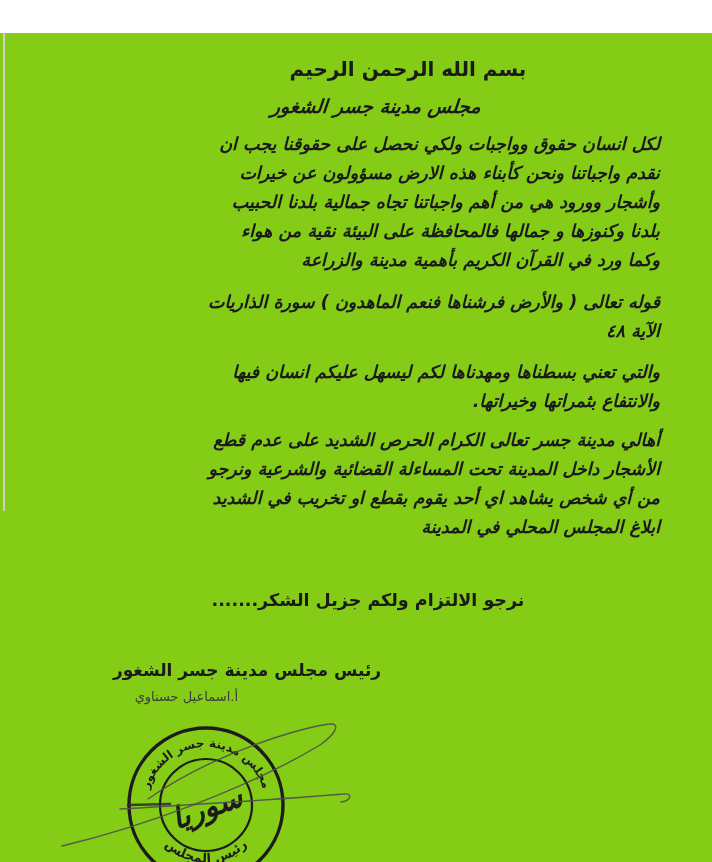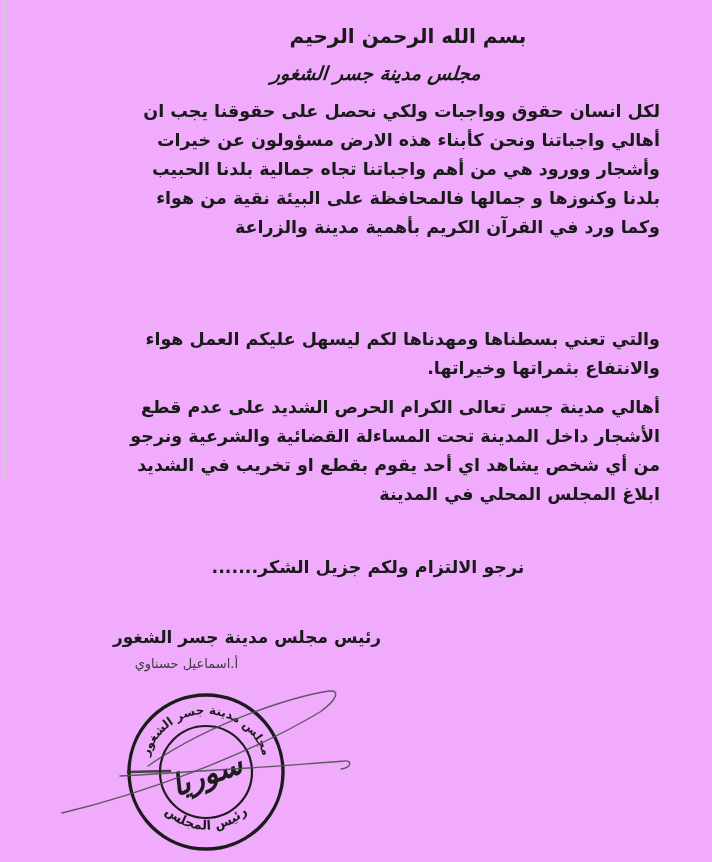--- a/index.html
+++ b/index.html
@@ -2,32 +2,32 @@
 <html lang="ar"><head>
 <meta charset="utf-8">
 <style>
   html,body{margin:0;padding:0;}
   body{
     width:712px;height:862px;position:relative;overflow:hidden;
     background:#ffffff;
     font-family:"DejaVu Sans", sans-serif;
     color:#1a1a1a;
   }
-  .page{position:absolute;inset:0;background:#f0abfc;}
+  .page{position:absolute;inset:0;background:#84cc16;margin-top:33px;}
   .edge-line{position:absolute;left:3px;top:0;width:2px;height:478px;background:#cfcfcf;}
   .basmala{
     position:absolute;top:24px;left:0;width:712px;text-align:center;direction:rtl;
     font-size:20px;font-weight:bold;transform:translateX(52px);white-space:nowrap;
   }
   .org-title{
     position:absolute;top:62px;left:0;width:712px;text-align:center;direction:rtl;
     font-size:19px;font-weight:bold;font-style:italic;
     transform:translateX(20px) skewX(-5deg);white-space:nowrap;
   }
-  .para{position:absolute;right:52px;left:30px;direction:rtl;text-align:right;}
+  .para{position:absolute;right:52px;left:30px;direction:rtl;text-align:right;font-style:italic;}
   .para .ln{white-space:nowrap;font-weight:bold;font-size:17.5px;line-height:29px;}
   #p1{top:97px} #p2{top:255px} #p3{top:325px} #p4{top:393px}
   .closing{
     position:absolute;top:557px;left:12px;width:712px;text-align:center;direction:rtl;
     font-weight:bold;font-size:17.5px;white-space:nowrap;
   }
   .sig-title{
     position:absolute;top:627px;left:107px;width:280px;text-align:center;direction:rtl;
     font-weight:bold;font-size:17px;white-space:nowrap;
   }
@@ -43,29 +43,33 @@
 
 <div class="page">
   <div class="edge-line"></div>
 
   <div class="basmala">بسم الله الرحمن الرحيم</div>
 
   <div class="org-title">مجلس مدينة جسر الشغور</div>
 
   <div class="para" id="p1">
     <div class="ln">لكل انسان حقوق وواجبات ولكي نحصل على حقوقنا يجب ان</div>
-    <div class="ln">أهالي واجباتنا ونحن كأبناء هذه الارض مسؤولون عن خيرات</div>
+    <div class="ln">نقدم واجباتنا ونحن كأبناء هذه الارض مسؤولون عن خيرات</div>
     <div class="ln">وأشجار وورود هي من أهم واجباتنا تجاه جمالية بلدنا الحبيب</div>
     <div class="ln">بلدنا وكنوزها و جمالها فالمحافظة على البيئة نقية من هواء</div>
     <div class="ln">وكما ورد في القرآن الكريم بأهمية مدينة والزراعة</div>
   </div>
 
+  <div class="para" id="p2">
+    <div class="ln">قوله تعالى ( والأرض فرشناها فنعم الماهدون ) سورة الذاريات</div>
+    <div class="ln">الآية ٤٨</div>
+  </div>
 
   <div class="para" id="p3">
-    <div class="ln">والتي تعني بسطناها ومهدناها لكم ليسهل عليكم العمل هواء</div>
+    <div class="ln">والتي تعني بسطناها ومهدناها لكم ليسهل عليكم انسان فيها</div>
     <div class="ln">والانتفاع بثمراتها وخيراتها.</div>
   </div>
 
   <div class="para" id="p4">
     <div class="ln">أهالي مدينة جسر تعالى الكرام الحرص الشديد على عدم قطع</div>
     <div class="ln">الأشجار داخل المدينة تحت المساءلة القضائية والشرعية ونرجو</div>
     <div class="ln">من أي شخص يشاهد اي أحد يقوم بقطع او تخريب في الشديد</div>
     <div class="ln">ابلاغ المجلس المحلي في المدينة</div>
   </div>
 

